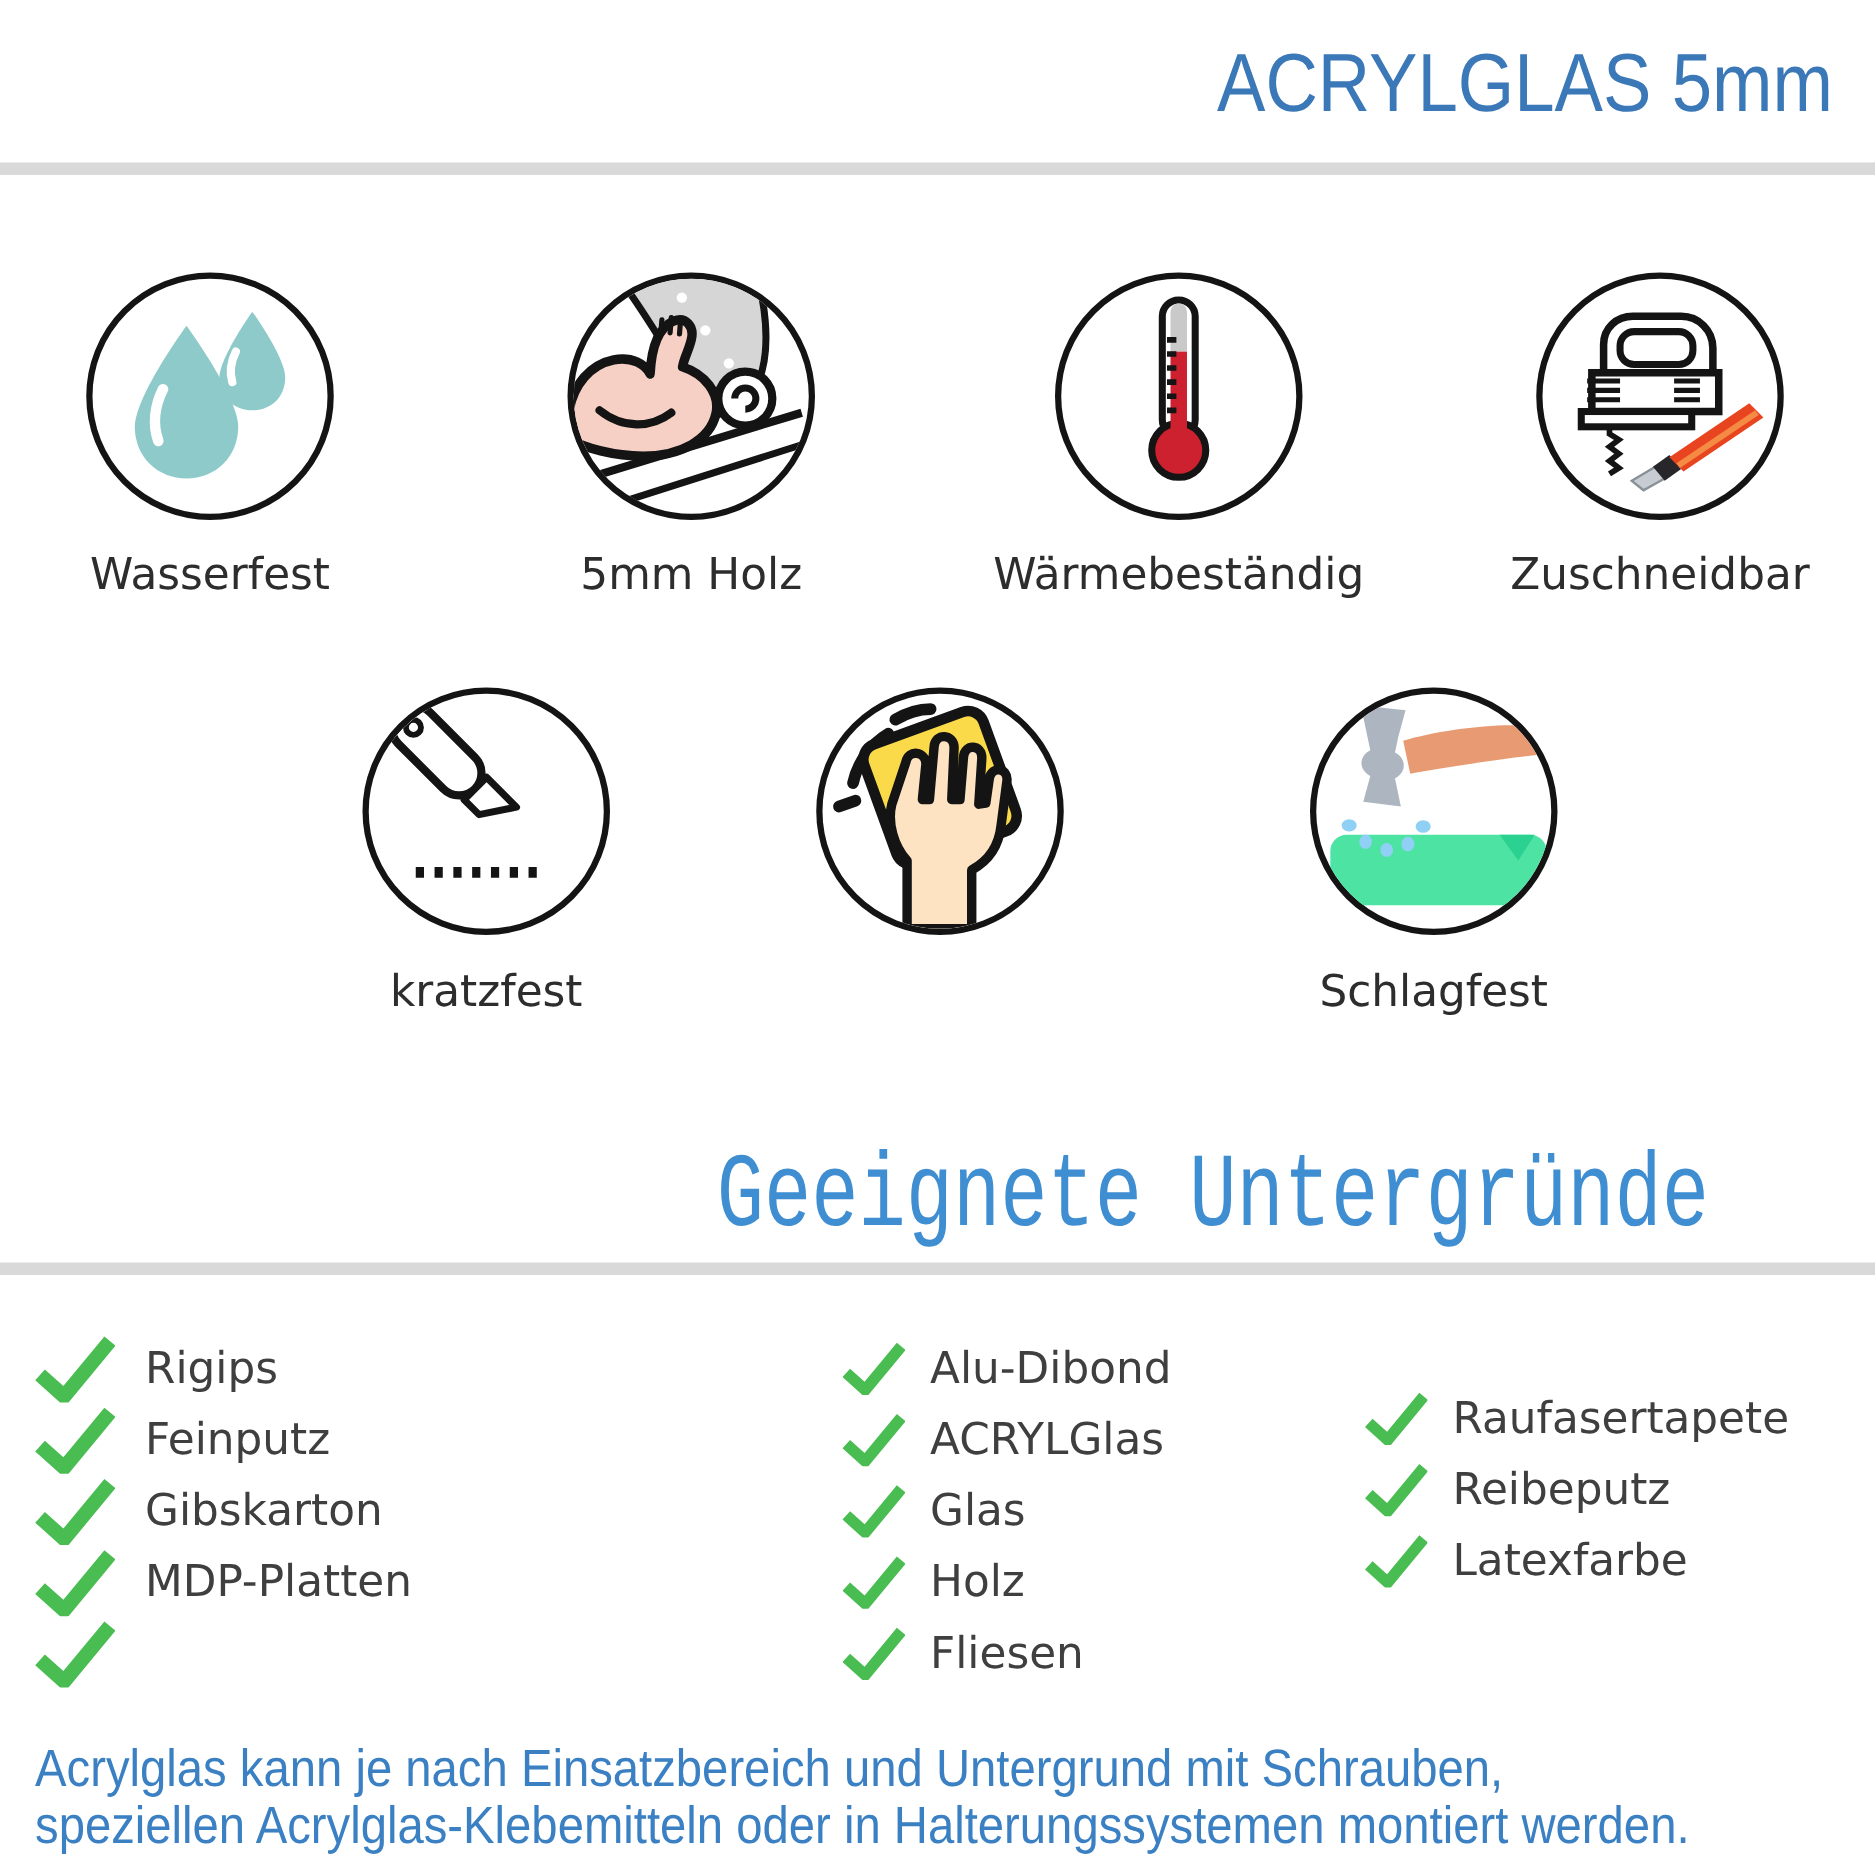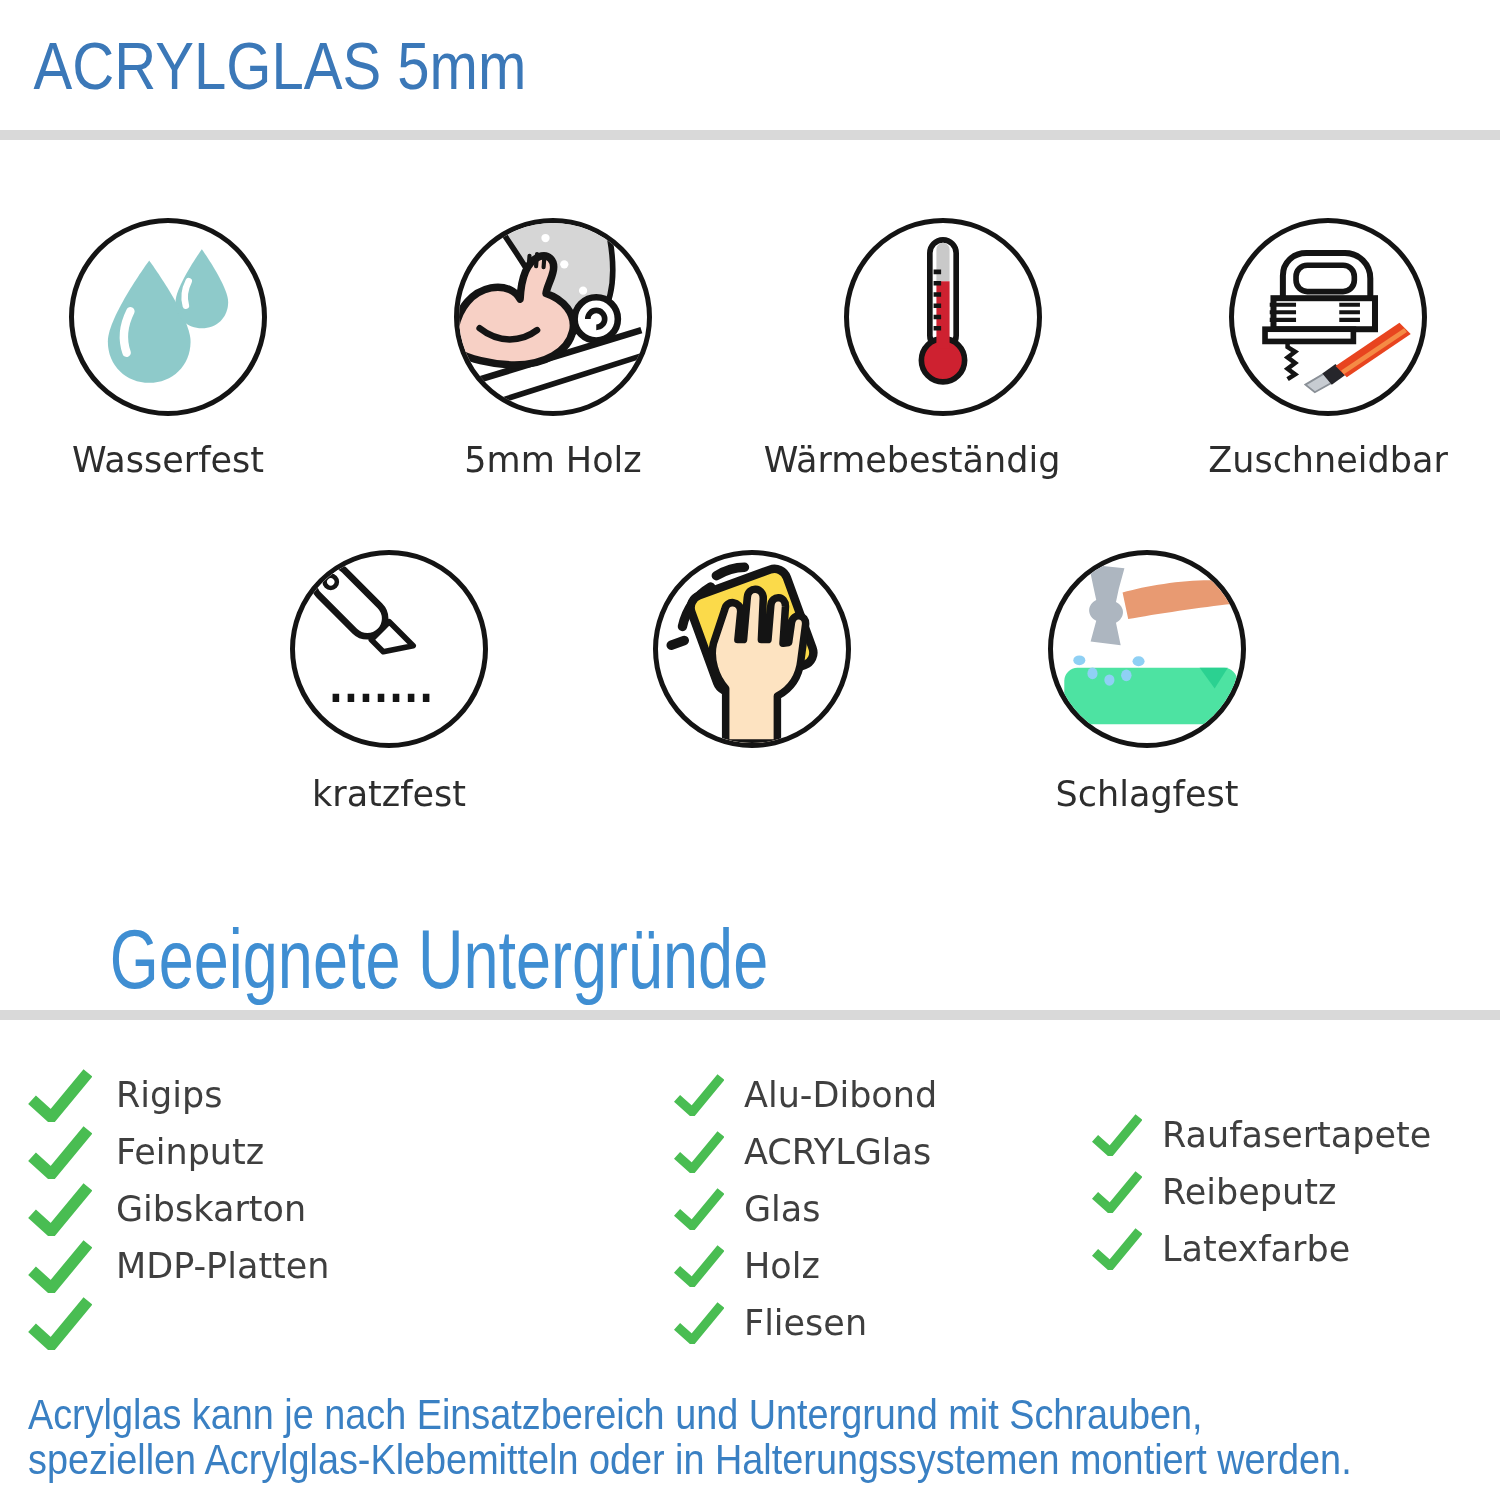--- a/index.html
+++ b/index.html
@@ -1,35 +1,35 @@
 <!DOCTYPE html>
 <html><head>
 <meta charset="utf-8">
 <style>
   html,body{margin:0;padding:0;background:#fff;}
   .canvas{position:relative;width:1500px;height:1500px;background:#ffffff;overflow:hidden;
           font-family:"DejaVu Sans","Liberation Sans",sans-serif;}
 
-  .title{position:absolute;top:33px;left:0;width:100%;text-align:left;
+  .title{position:absolute;top:33px;left:0;width:100%;text-align:right;
          font-family:"Liberation Sans",sans-serif;font-size:66px;line-height:1;
          color:#3b78b8;white-space:nowrap;}
   .title-inner{display:inline-block;transform:scaleX(.88);}
 
   .divider{position:absolute;left:0;width:100%;height:10px;background:#d9d9d9;}
   #divider1{top:130px;}
   #divider2{top:1010px;}
 
   .circle{position:absolute;width:188px;height:188px;border:5px solid #141414;border-radius:50%;
           background:#fff;overflow:hidden;}
   .circle svg{position:absolute;left:0;top:0;width:100%;height:100%;}
   .feat-label{position:absolute;width:400px;text-align:center;font-size:35px;line-height:44px;
               color:#2d2d2d;white-space:nowrap;}
 
-  .subheading{position:absolute;top:917px;left:0;width:100%;text-align:left;
-              font-family:Liberation Sans, sans-serif;font-size:84px;line-height:1;
+  .subheading{position:absolute;top:917px;left:0;width:100%;text-align:right;
+              font-family:Liberation Mono, monospace;font-size:84px;line-height:1;
               color:#3f8ed2;white-space:nowrap;}
   .subheading-inner{display:inline-block;transform:scaleX(.75);}
 
   .sub-col{position:absolute;top:1066px;}
   .sub-row{display:flex;align-items:center;height:57px;}
   .check-lg{width:64px;height:54px;margin-right:24px;flex:none;}
   .check-sm{width:50px;height:43px;margin-right:20px;flex:none;}
   .sub-label{font-size:35px;color:#3f3f3f;white-space:nowrap;}
   #col1{left:28px;} #col2{left:674px;} #col3{left:1092px;margin-top:40px;}
 
@@ -76,21 +76,21 @@
 
   <div class="circle" style="left:844px;top:218px;">
     <svg viewBox="0 0 100 100">
       <rect x="43" y="9" width="14" height="58" rx="7" fill="#ffffff" stroke="#141414" stroke-width="3"></rect>
       <path d="M46.5,14 a3.5,3.5 0 0 1 7,0 V31 h-7 Z" fill="#c9c9c9"></path>
       <circle cx="50" cy="73" r="11.5" fill="#ce2130" stroke="#141414" stroke-width="3"></circle>
       <rect x="46.5" y="31" width="7" height="36" fill="#ce2130"></rect>
       <path d="M45,26 h4 M45,32 h4 M45,38 h4 M45,44 h4 M45,50 h4 M45,56 h4" stroke="#141414" stroke-width="2.4"></path>
     </svg>
   </div>
-  <div class="feat-label" style="left:712px;top:438px;">Wärmebeständig</div>
+  <div class="feat-label" style="left:743px;top:438px;">Wärmebeständig</div>
 
   <div class="circle" style="left:1229px;top:218px;">
     <svg viewBox="0 0 100 100">
       <path d="M26,44 V28 C26,21 31.5,16 38.5,16 H59 C66.5,16 72.5,22 72.5,29.5 V44" fill="#ffffff" stroke="#141414" stroke-width="3.2"></path>
       <rect x="33" y="22.5" width="31" height="14" rx="6" fill="#ffffff" stroke="#141414" stroke-width="3"></rect>
       <rect x="21" y="40" width="54" height="16.5" fill="#ffffff" stroke="#141414" stroke-width="3.2"></rect>
       <path d="M19,43.5 H33 M19,47.5 H33 M19,51.5 H33" stroke="#141414" stroke-width="2.2"></path>
       <path d="M56,43.5 H67 M56,47.5 H67 M56,51.5 H67" stroke="#141414" stroke-width="2.2"></path>
       <rect x="16.5" y="56.5" width="47" height="6.5" fill="#ffffff" stroke="#141414" stroke-width="3"></rect>
       <path d="M28.5,63 v3 l4,2.5 -4,3 4,3 -4,3 4,3 -4,2.5" stroke="#141414" stroke-width="2.4" fill="none"></path>

